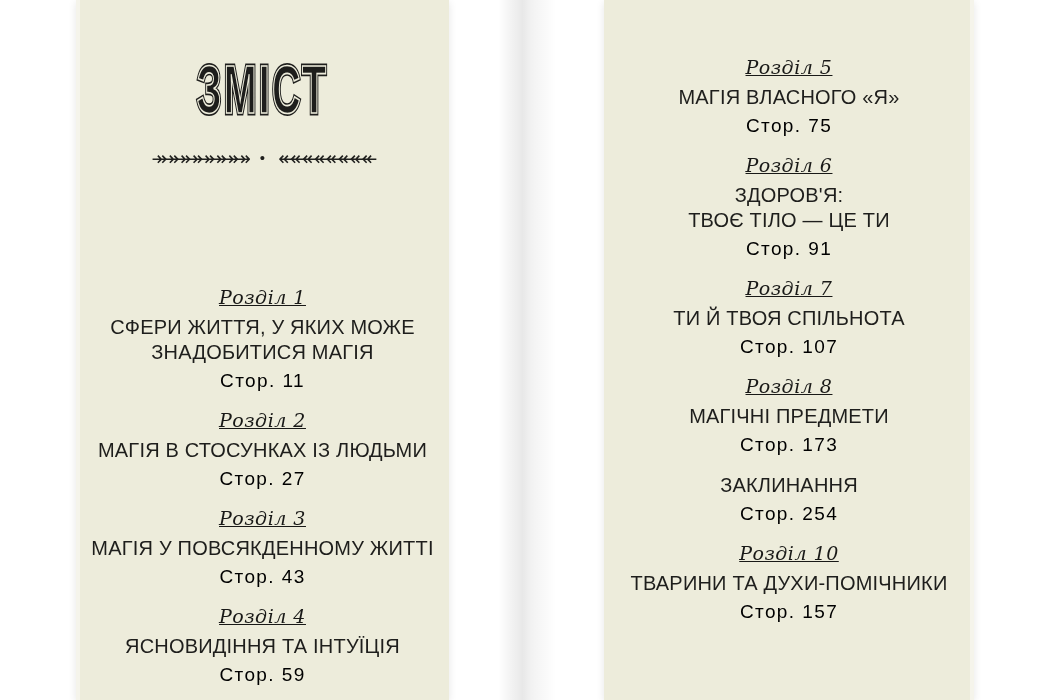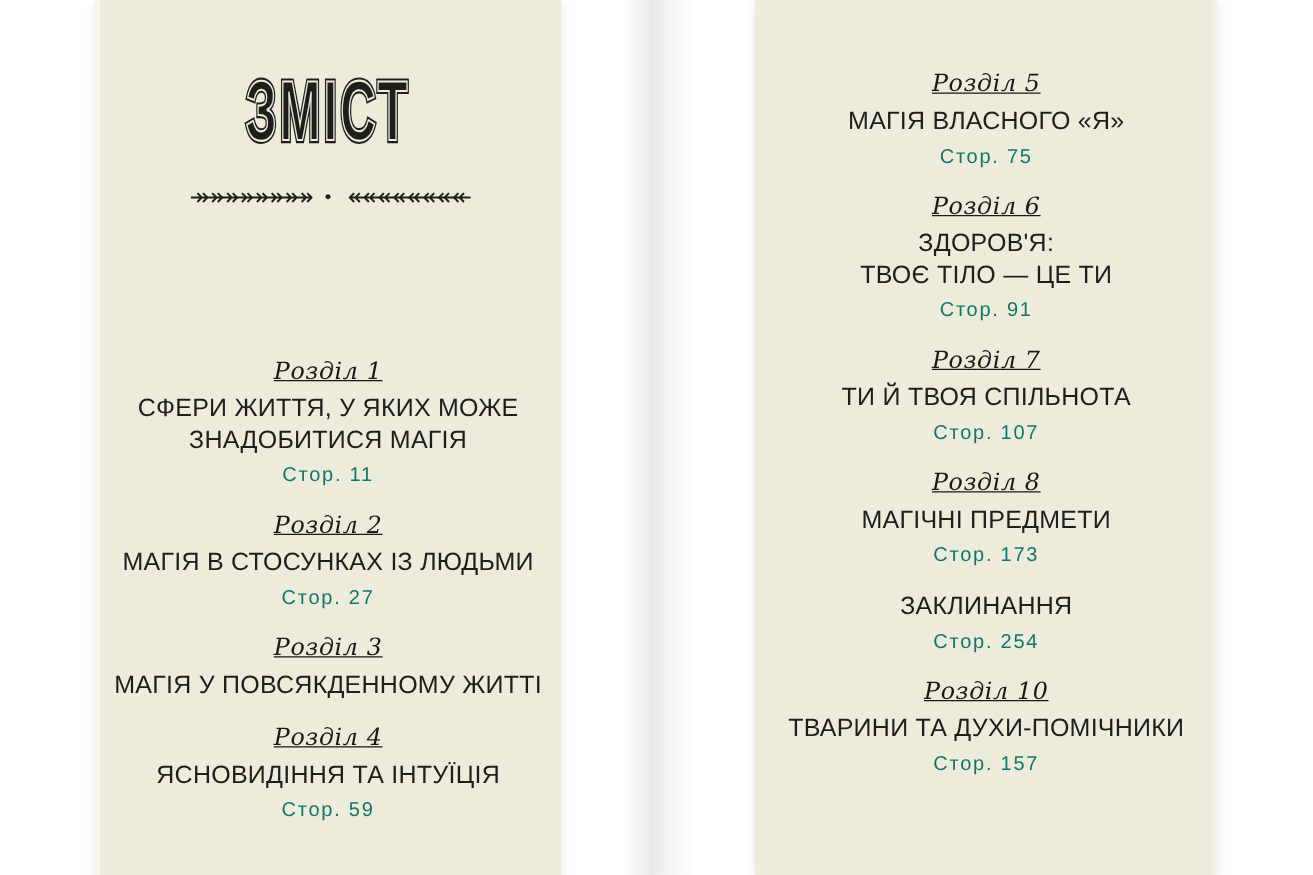--- a/index.html
+++ b/index.html
@@ -99,24 +99,24 @@
   }
   .chapter-title {
     font-weight: 400;
     font-size: 20px;
     line-height: 25px;
     letter-spacing: 0.2px;
     color: var(--ink);
   }
   .chapter-page {
     margin-top: 6px;
-    font-size: 16px;
+    font-size: 19px;
     line-height: 20px;
     letter-spacing: 1.4px;
-    color: #0f766e;
+    color: #000000;
   }
 </style>
 </head>
 <body>
 
 <div class="spread">
 
   <div class="page left">
     <div class="toc-title">
       <span class="t-base">ЗМІСТ</span>
@@ -136,20 +136,21 @@
 
   <div class="chapter">
     <div class="chapter-label">Розділ 2</div>
     <div class="chapter-title">МАГІЯ В СТОСУНКАХ ІЗ ЛЮДЬМИ</div>
     <div class="chapter-page">Стор. 27</div>
   </div>
 
   <div class="chapter">
     <div class="chapter-label">Розділ 3</div>
     <div class="chapter-title">МАГІЯ У ПОВСЯКДЕННОМУ ЖИТТІ</div>
+    <div class="chapter-page">Стор. 43</div>
   </div>
 
   <div class="chapter">
     <div class="chapter-label">Розділ 4</div>
     <div class="chapter-title">ЯСНОВИДІННЯ ТА ІНТУЇЦІЯ</div>
     <div class="chapter-page">Стор. 59</div>
   </div>
 </div>
   </div>
 

